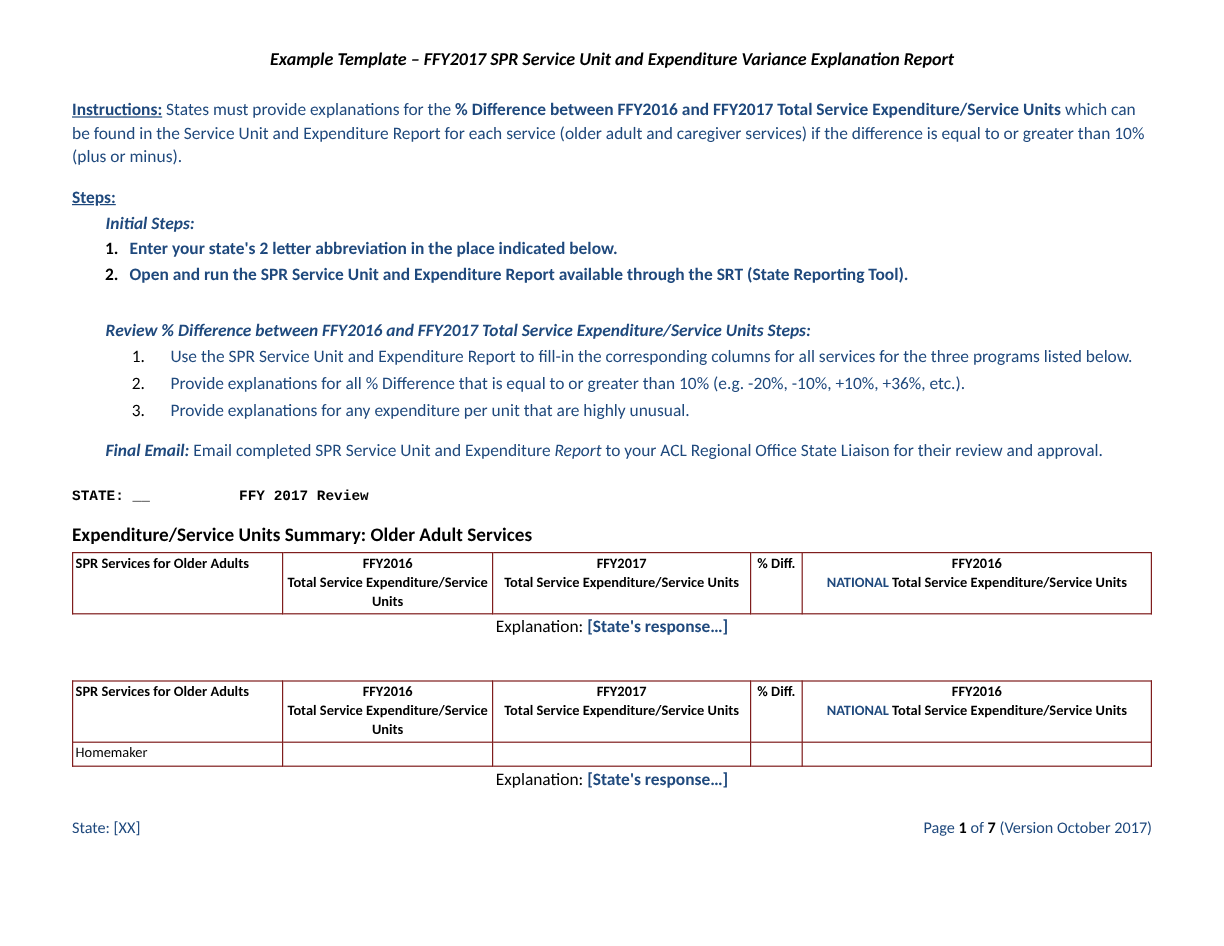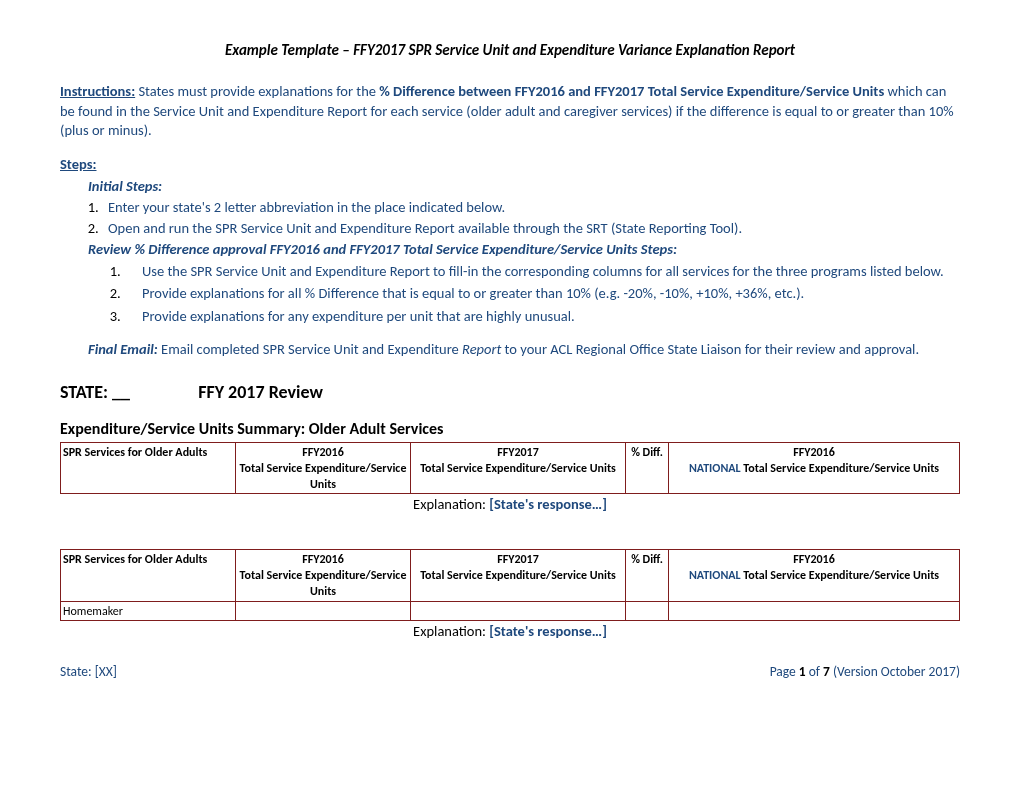--- a/index.html
+++ b/index.html
@@ -17,29 +17,29 @@
     font-weight: bold;
     font-style: italic;
     font-size: 15px;
     margin-bottom: 22px;
   }
   .blue { color: #1f497d; }
   .label-under { text-decoration: underline; font-weight: bold; color:#1f497d;}
   .bold { font-weight: bold; }
   .italic { font-style: italic; }
   .para { margin: 0 0 14px 0; }
-  ol.initial-steps { margin: 2px 0 2px 42px; padding-left: 0;}
+  ol.initial-steps { margin: 2px 0 28px 42px; padding-left: 0; font-weight: bold;}
   ol.initial-steps li { padding-left: 6px; margin-bottom: 1px;}
   ol.initial-steps li span { color:#1f497d;}
   .review-heading { margin-left: 28px; }
   ol.review-steps { margin: 2px 0 14px 64px; padding-left:0;}
   ol.review-steps li { color:#000; margin-bottom:3px; padding-left:18px;}
   ol.review-steps li span.txt { color:#1f497d;}
   .final-steps { margin-left:28px;}
-  .state-line { font-weight: bold; font-size: 18px; margin: 20px 0 14px 0;}
+  .state-line { font-weight: bold; font-size: 12px; margin: 20px 0 14px 0; font-family: Liberation Mono, monospace;}
   .sub-heading { font-weight: bold; font-size: 16px; margin-bottom: 2px;}
   table.data { border-collapse: collapse; width: 100%; font-size: 12px; margin-bottom:0;}
   table.data th, table.data td { border: 1px solid #7f1d1d; padding: 1px 2px; vertical-align: top; }
   table.data th { text-align: center; font-weight: bold;}
   .th-national { color:#1f497d; font-weight: bold;}
   .expl { font-size: 14.5px; margin: 1px 0 0 0; text-align: center;}
   .expl .resp { color:#1f497d; font-weight: bold;}
   .block-gap { height: 34px;}
   .footer { margin-top: 22px; display:flex; justify-content: space-between; font-size: 13.5px;}
   .footer-left { color:#1f497d;}
@@ -56,21 +56,21 @@
 </p>
 
 <div class="label-under" style="margin-bottom:2px;">Steps:</div>
 
 <div class="blue bold italic" style="margin-left:28px; margin-bottom:0;">Initial Steps:</div>
 <ol class="initial-steps">
   <li><span>Enter your state's 2 letter abbreviation in the place indicated below.</span></li>
   <li><span>Open and run the SPR Service Unit and Expenditure Report available through the SRT (State Reporting Tool).</span></li>
 </ol>
 
-<div class="blue bold italic review-heading">Review % Difference approval FFY2016 and FFY2017 Total Service Expenditure/Service Units Steps:</div>
+<div class="blue bold italic review-heading">Review % Difference between FFY2016 and FFY2017 Total Service Expenditure/Service Units Steps:</div>
 <ol class="review-steps">
   <li><span class="txt">Use the SPR Service Unit and Expenditure Report to fill-in the corresponding columns for all services for the three programs listed below.</span></li>
   <li><span class="txt">Provide explanations for all % Difference that is equal to or greater than 10% (e.g. -20%, -10%, +10%, +36%, etc.).</span></li>
   <li><span class="txt">Provide explanations for any expenditure per unit that are highly unusual.</span></li>
 </ol>
 
 <p class="para blue final-steps">
   <span class="bold italic">Final Email:</span><span>  Email completed SPR Service Unit and Expenditure </span><span class="italic">Report</span><span> to your ACL Regional Office State Liaison for their review and approval.</span>
 </p>
 

